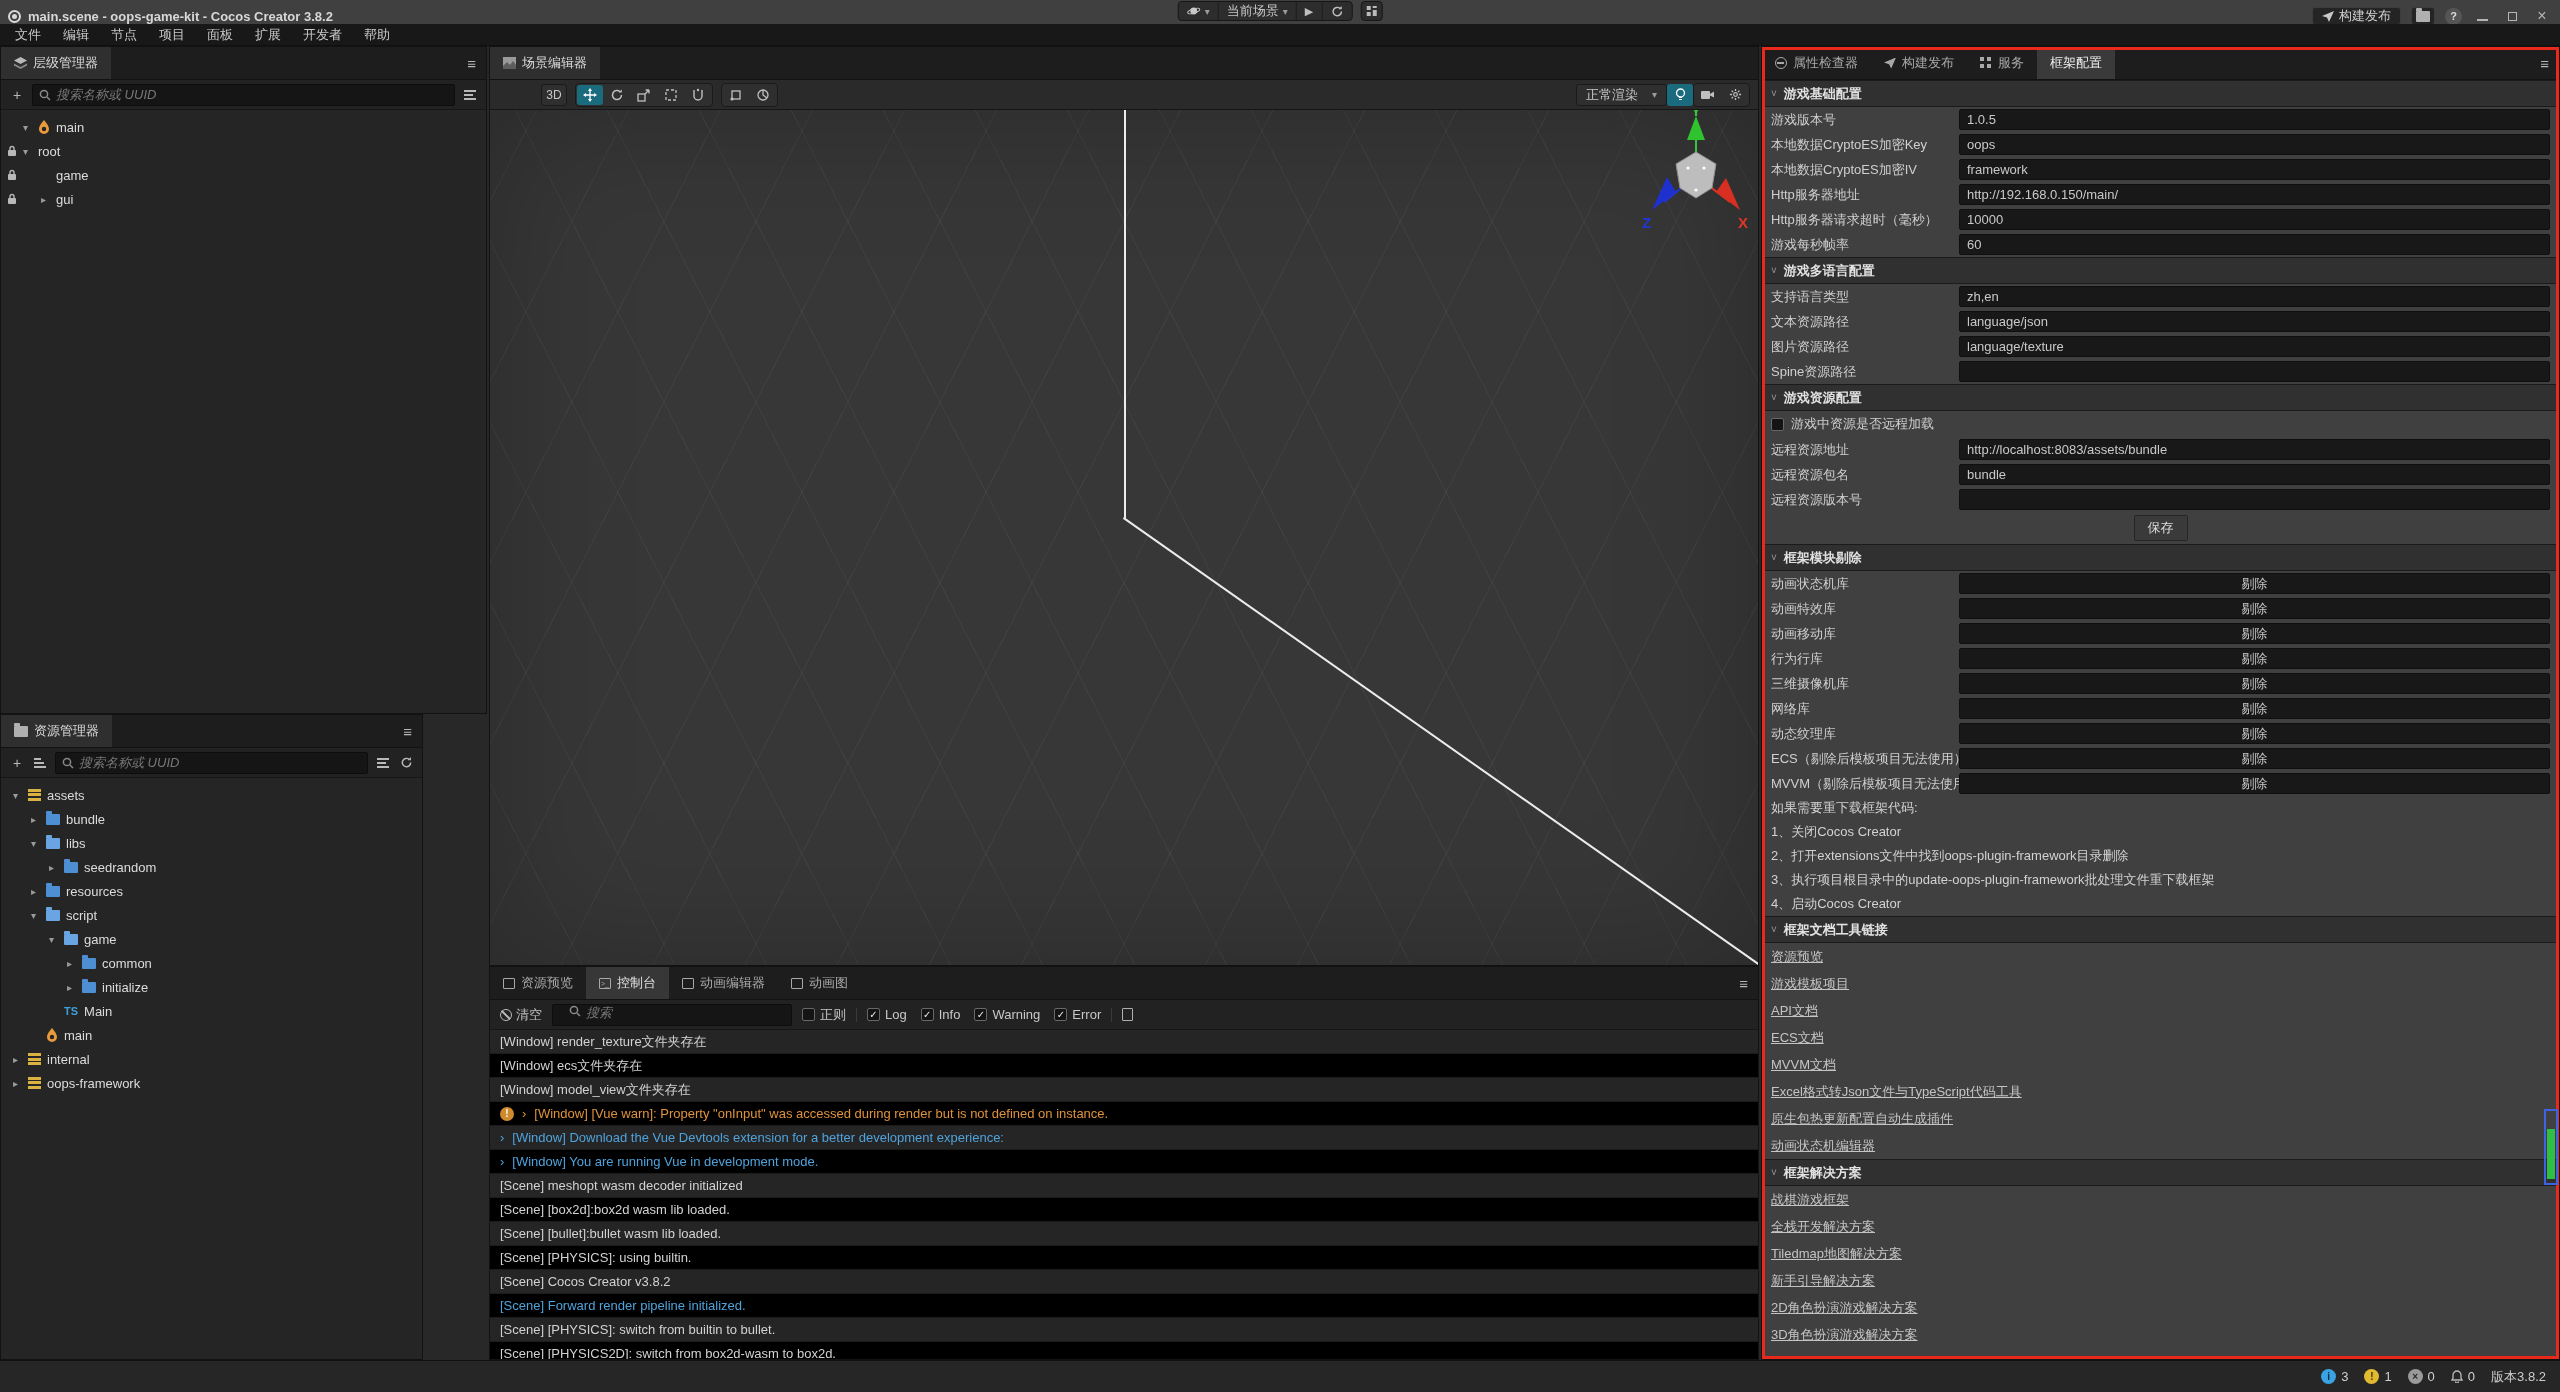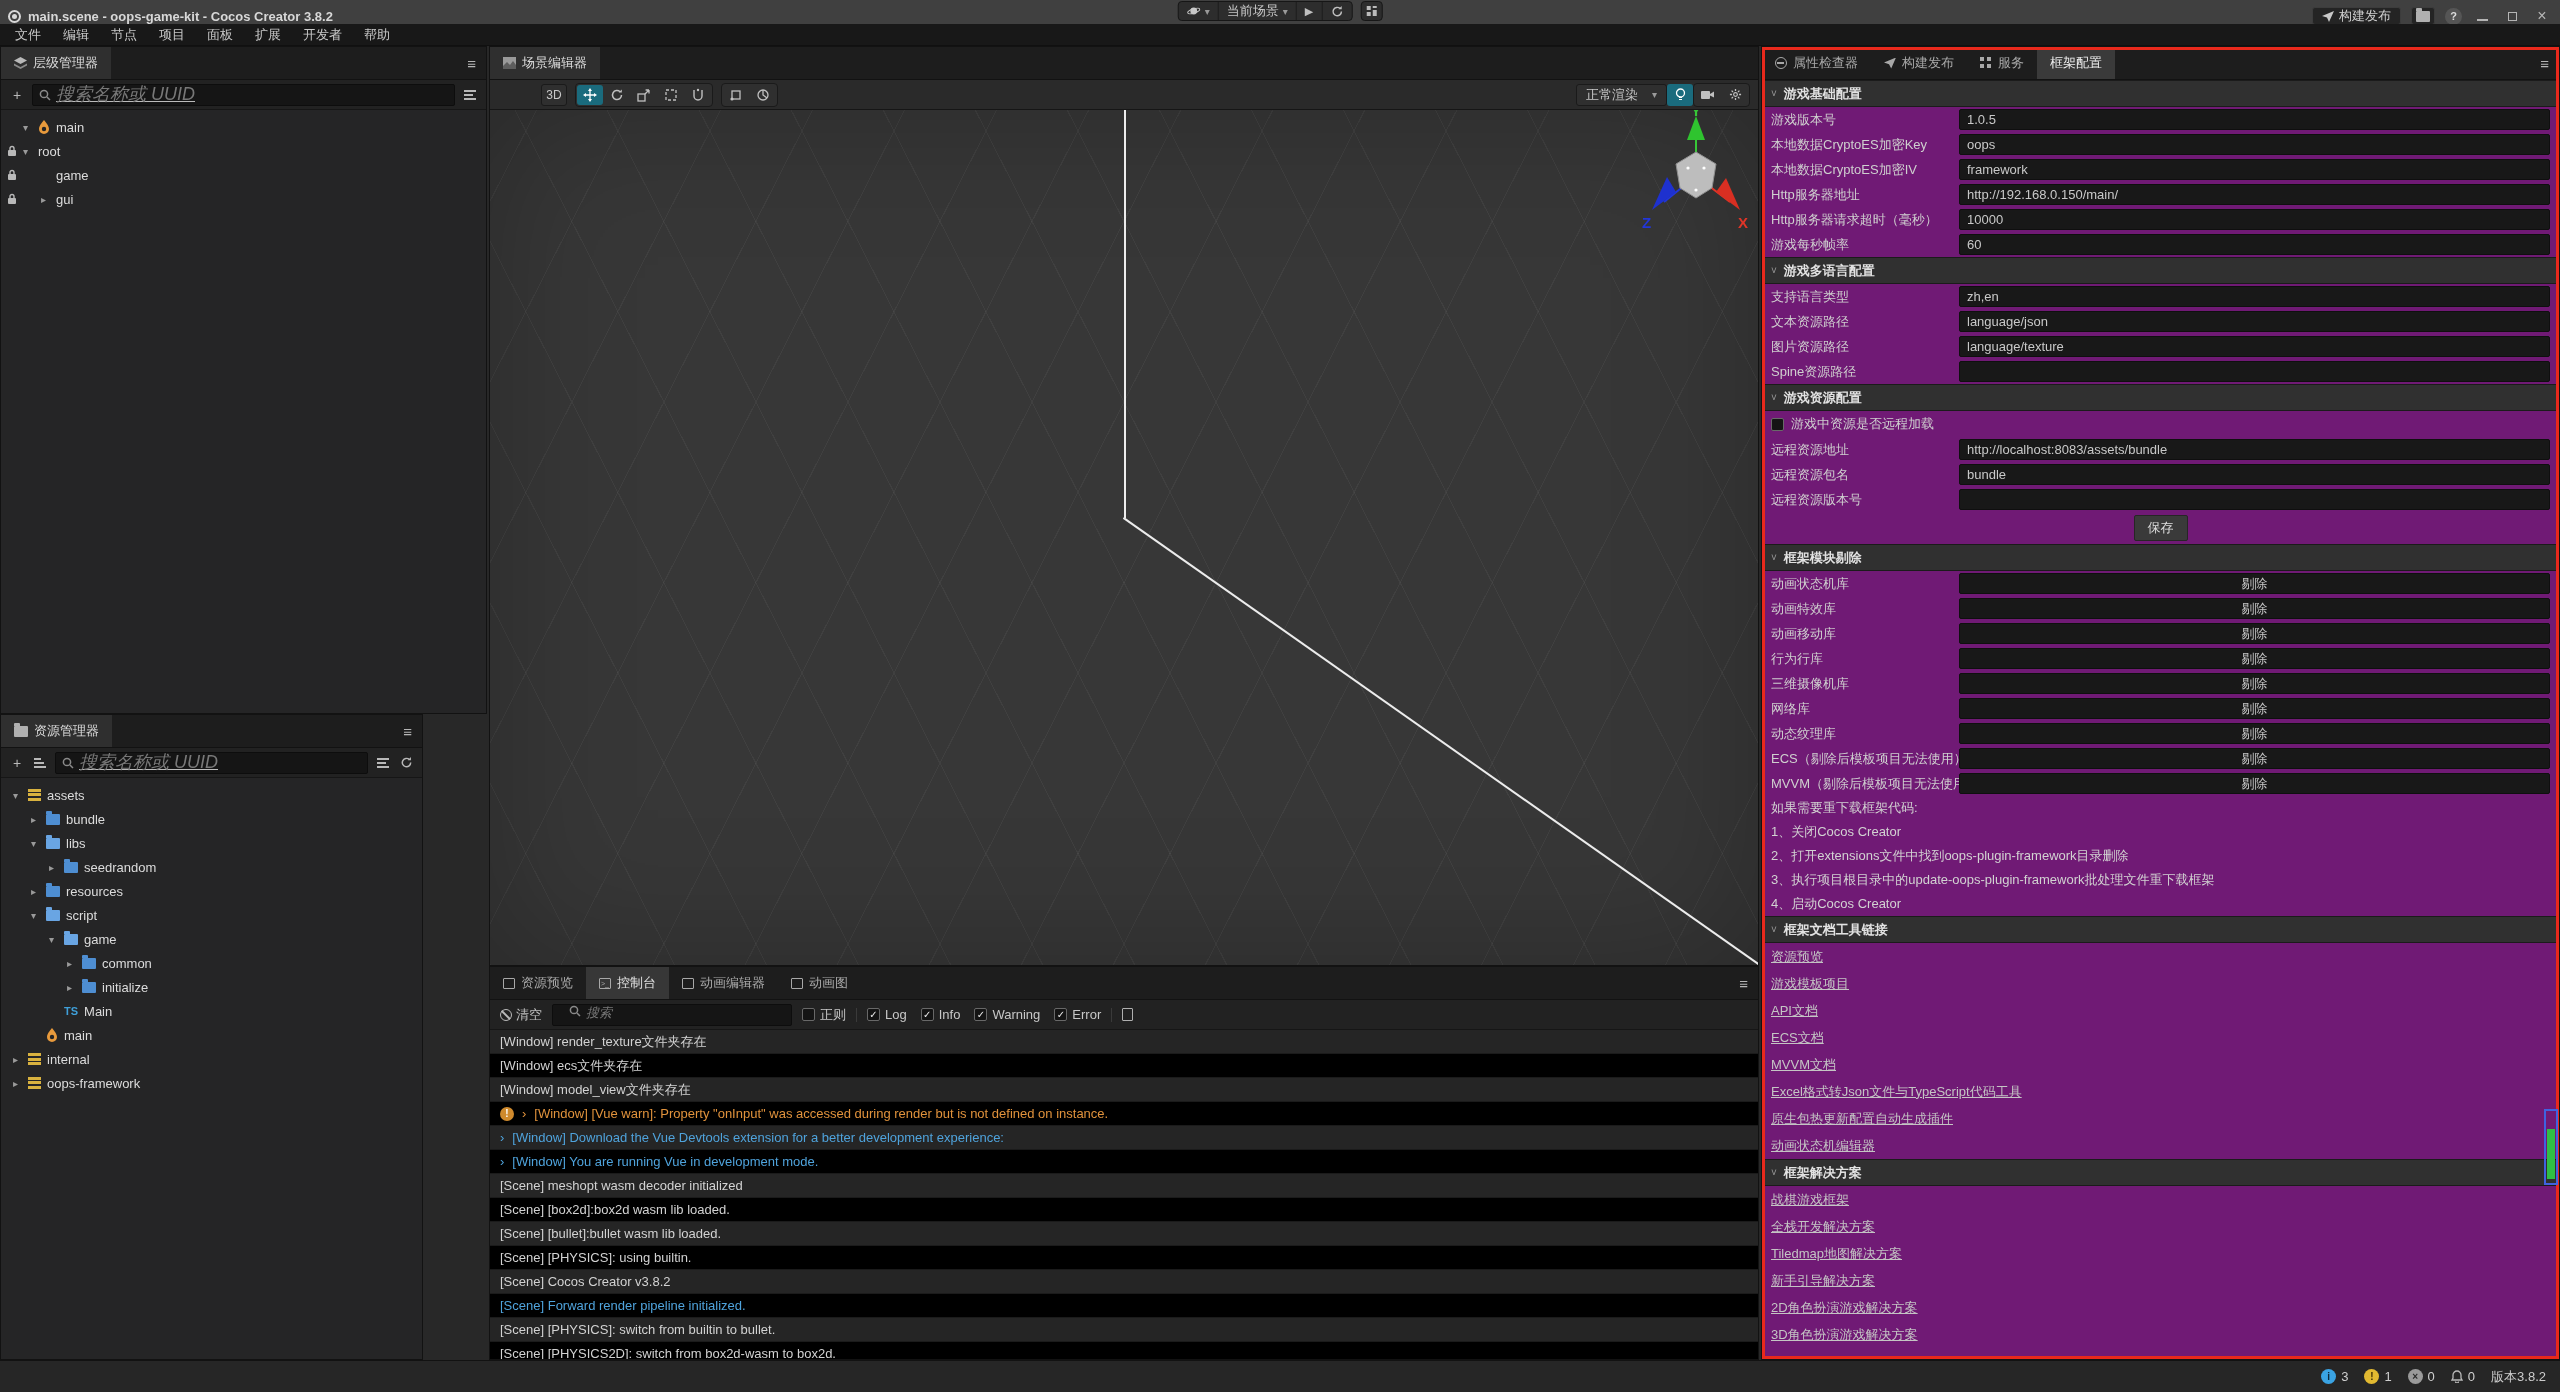--- a/index.html
+++ b/index.html
@@ -35,21 +35,21 @@
   .menubar { position:absolute; top:24px; left:0; right:0; height:22px; background:#181818; display:flex; align-items:center; padding-left:4px; border-bottom:1px solid #101010; z-index:5; }
   .menu-item { padding:0 11px; color:#c8c8c8; }
 
   
   .panel { position:absolute; background:#252526; border:1px solid #121212; display:flex; flex-direction:column; overflow:hidden; }
   .phead { height:33px; background:#1d1d1d; display:flex; align-items:stretch; flex:none; border-bottom:1px solid #121212; }
   .ptab { display:flex; align-items:center; gap:6px; padding:0 13px; background:#2f2f2f; color:#dcdcdc; }
   .ham { margin-left:auto; align-self:center; color:#b5b5b5; font-size:15px; padding:0 10px; }
   .ptoolbar { height:30px; background:#222222; display:flex; align-items:center; gap:7px; padding:0 8px; flex:none; border-bottom:1px solid #161616; }
   .searchbox { flex:1; height:22px; background:#151515; border:1px solid #0d0d0d; border-radius:2px; display:flex; align-items:center; gap:5px; padding:0 6px; }
-  .searchbox input { flex:1; background:transparent; border:none; outline:none; color:#bbb; font-style:italic; font-size:18px; font-family:inherit;text-decoration:underline; }
+  .searchbox input { flex:1; background:transparent; border:none; outline:none; color:#bbb; font-style:italic; font-size:13px; font-family:inherit; }
   .searchbox input::placeholder { color:#787878; font-style:italic; }
   .tbtn { color:#b9b9b9; font-size:14px; display:flex; align-items:center; justify-content:center; min-width:16px; }
   .bars-ic { width:12px; height:10px; background:linear-gradient(#b9b9b9,#b9b9b9) 0 0/12px 2px no-repeat, linear-gradient(#b9b9b9,#b9b9b9) 0 4px/9px 2px no-repeat, linear-gradient(#b9b9b9,#b9b9b9) 0 8px/12px 2px no-repeat; }
   .sort-ic { width:12px; height:10px; background:linear-gradient(#b9b9b9,#b9b9b9) 0 0/7px 2px no-repeat, linear-gradient(#b9b9b9,#b9b9b9) 0 4px/10px 2px no-repeat, linear-gradient(#b9b9b9,#b9b9b9) 0 8px/12px 2px no-repeat; }
 
   
   .tree { flex:1; overflow:hidden; padding-top:5px; }
   .tree-row { height:24px; display:flex; align-items:center; color:#dcdcdc; padding-left:6px; }
   .lock-gutter { width:16px; flex:none; display:flex; align-items:center; }
   .indent { flex:none; }
@@ -98,21 +98,21 @@
   .doc-ic { width:11px; height:13px; border:1px solid #b0b0b0; border-radius:1px; }
   .logs { flex:1; overflow:hidden; }
   .log-row { height:24px; display:flex; align-items:center; padding:0 10px; color:#d2d2d2; border-bottom:1px solid #1b1b1b; background:#252525; }
   .log-row.alt { background:#000000; }
   .log-row.warn { color:#e0923c; }
   .log-row.info { color:#4fa3dc; }
   .log-chev { margin-right:8px; font-size:13px; }
   .warn-badge { width:14px; height:14px; border-radius:50%; background:#cf8a2d; color:#fff; font-size:10px; font-weight:bold; display:flex; align-items:center; justify-content:center; margin-right:8px; flex:none; }
 
   
-  #inspector { background:#701a75; }
+  #inspector { background:#404040; }
   .itabs { height:33px; background:#1d1d1d; display:flex; align-items:stretch; flex:none; border-bottom:1px solid #121212; }
   .itab { display:flex; align-items:center; gap:6px; padding:0 13px; color:#a8a8a8; }
   .itab.active { background:#3a3a3a; color:#eeeeee; }
   .ticon { flex:none; }
   .ticon-inspector-icon { width:12px; height:12px; border:1.5px solid #a8a8a8; border-radius:50%; position:relative; }
   .ticon-inspector-icon::before { content:""; position:absolute; left:1px; top:4px; width:7px; height:1.5px; background:#a8a8a8; }
   .ticon-build-icon { width:12px; height:11px; background:#a8a8a8; clip-path:polygon(0 45%,100% 0,60% 100%,42% 62%); }
   .ticon-services-icon { width:4px; height:4px; background:#a8a8a8; box-shadow:7px 0 #a8a8a8, 0 7px #a8a8a8, 7px 7px #a8a8a8; margin:-4px 8px 4px 0; }
   .icontent { flex:1; overflow:hidden; position:relative; }
   .sec-header { height:27px; background:#303030; display:flex; align-items:center; gap:7px; padding:0 9px; color:#e2e2e2; font-weight:bold; border-top:1px solid #1b1b1b; border-bottom:1px solid #1b1b1b; }

